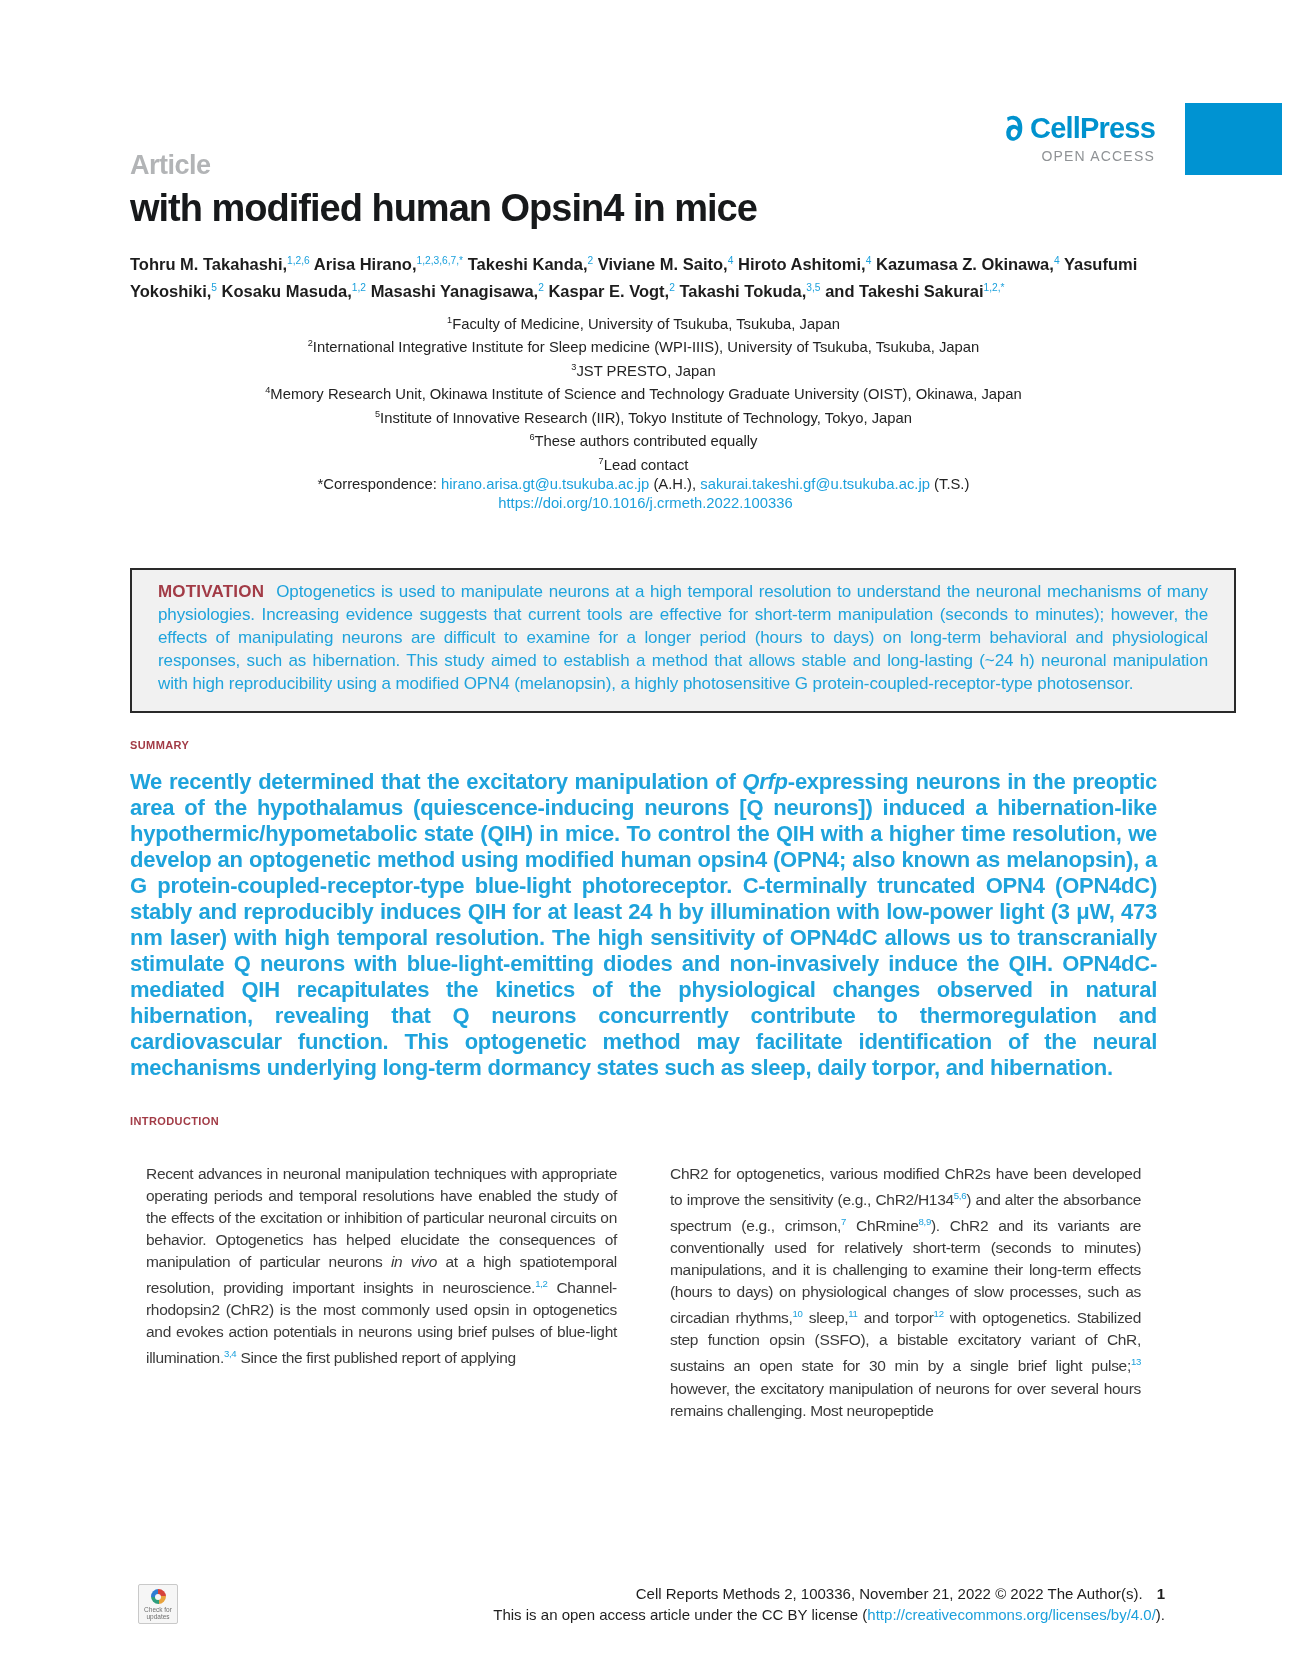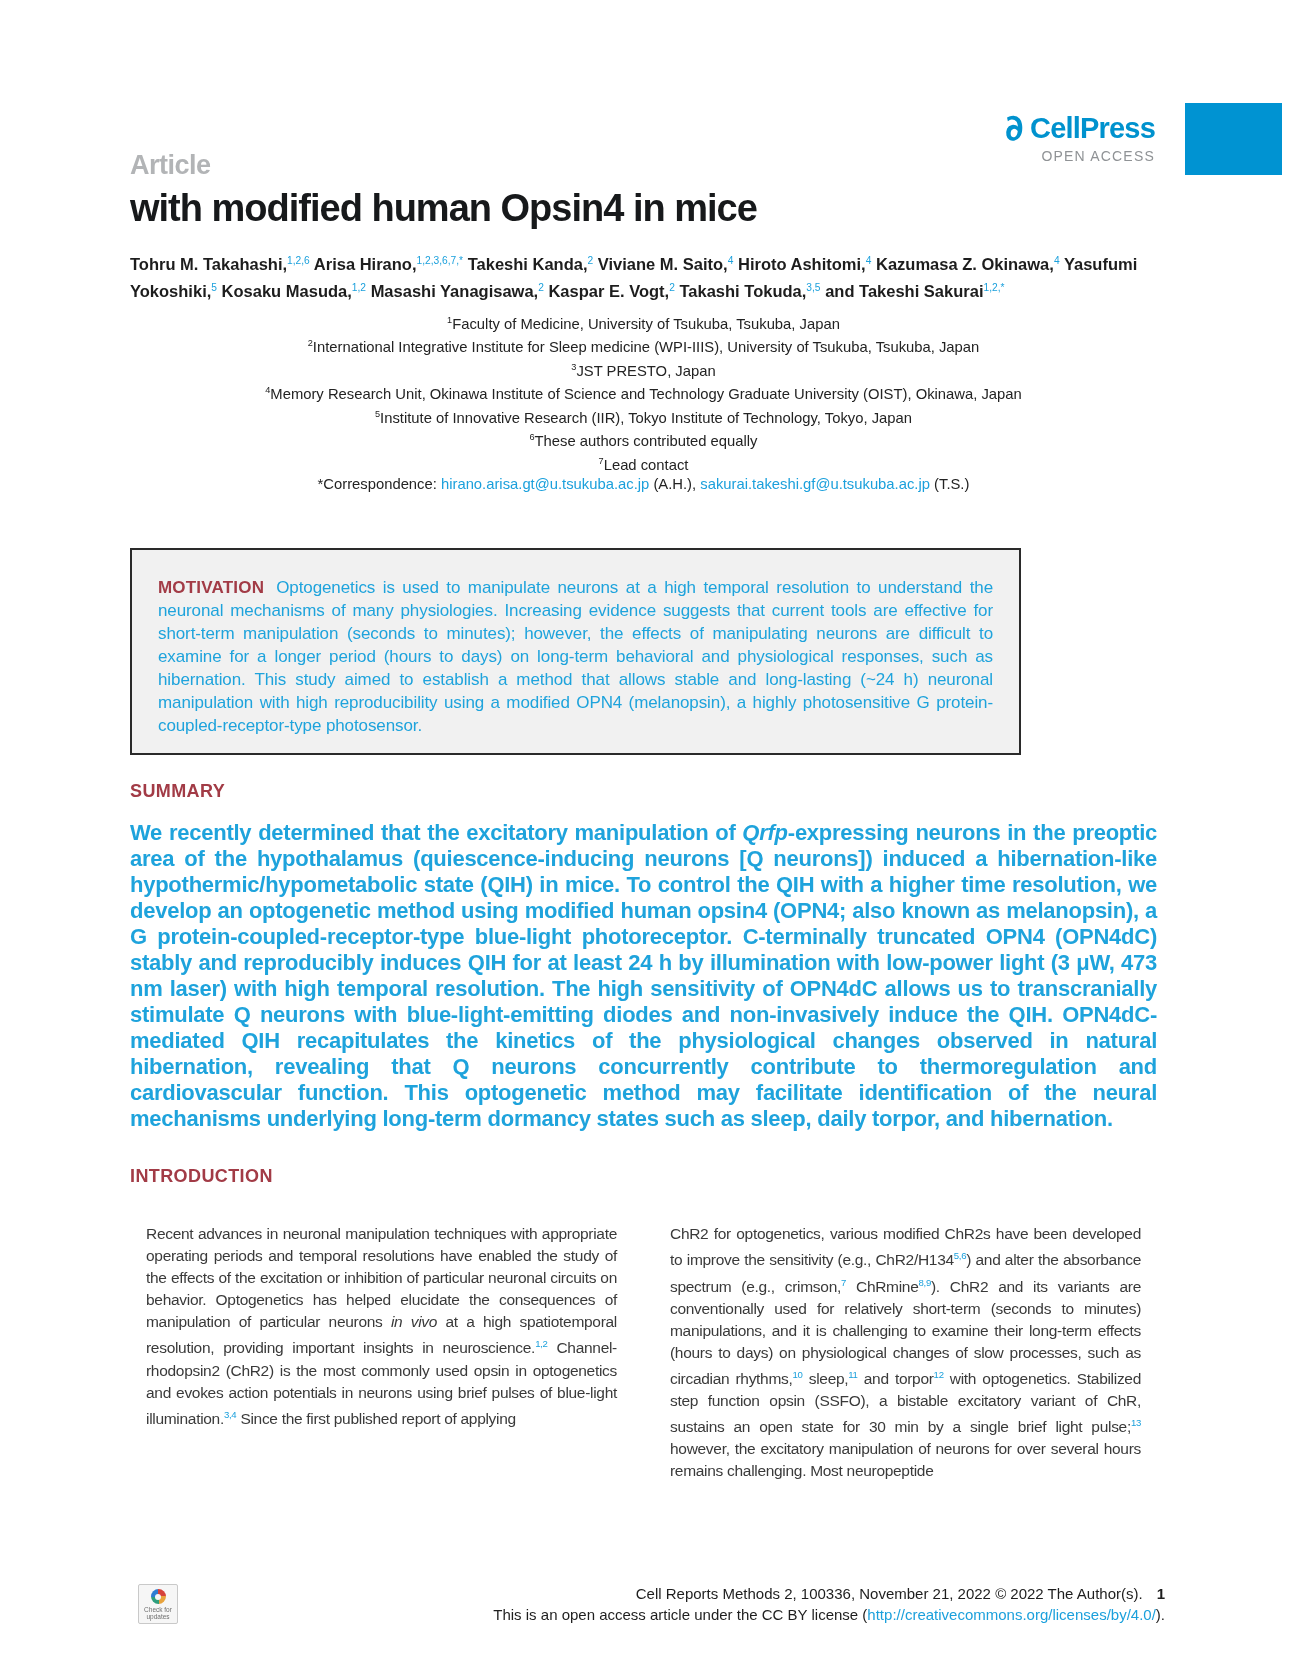--- a/index.html
+++ b/index.html
@@ -30,28 +30,28 @@
   
   .authors { margin-top:18px; font-size:16.5px; font-weight:bold; color:#1D1D1D; line-height:24px; }
   .authors sup { color:#1BA0DC; font-weight:normal; font-size:62%; }
   .affiliations { margin-top:8px; font-size:14.8px; line-height:19.5px; color:#232323;text-align:center; }
   .aff-row sup { font-size:62%; }
   .link { color:#1BA0DC; text-decoration:none; cursor:pointer; }
   .doi-row { padding-left:4px; }
 
   
   .motivation {
-    margin-top:54px; width:891px; box-sizing:border-box; border:2px solid #2A2A2A; background:#F1F1F1;
-    padding:26px 26px 16px 26px; font-size:17px; line-height:23px; color:#1EA3DC; text-align:justify;
+    margin-top:54px; width:1106px; box-sizing:border-box; border:2px solid #2A2A2A; background:#F1F1F1;
+    padding:10px 26px 16px 26px; font-size:17px; line-height:23px; color:#1EA3DC; text-align:justify;
     letter-spacing:-0.1px;
   }
   .motivation .label { color:#A23B46; font-weight:bold; margin-right:12px; letter-spacing:0.2px; }
 
   
-  .section-head { margin-top:26px; font-size:18px; font-weight:bold; color:#A23B46; letter-spacing:0.4px; }
+  .section-head { margin-top:26px; font-size:11px; font-weight:bold; color:#A23B46; letter-spacing:0.4px; }
   .summary-text {
     margin-top:18px; font-size:22px; line-height:26px; color:#1EA3DC; text-align:justify; letter-spacing:-0.25px;font-weight:bold;
   }
   .it { font-style:italic; }
 
   
   .intro-head { margin-top:34px; }
   .columns { display:flex; gap:21px; margin-top:20px; }
   .col {
     width:503px; font-size:15.5px; line-height:22px; color:#3A3A3A; text-align:justify; letter-spacing:-0.3px;
@@ -118,20 +118,21 @@
 
     <div class="affiliations">
       <div class="aff-row"><sup>1</sup><span>Faculty of Medicine, University of Tsukuba, Tsukuba, Japan</span></div>
       <div class="aff-row"><sup>2</sup><span>International Integrative Institute for Sleep medicine (WPI-IIIS), University of Tsukuba, Tsukuba, Japan</span></div>
       <div class="aff-row"><sup>3</sup><span>JST PRESTO, Japan</span></div>
       <div class="aff-row"><sup>4</sup><span>Memory Research Unit, Okinawa Institute of Science and Technology Graduate University (OIST), Okinawa, Japan</span></div>
       <div class="aff-row"><sup>5</sup><span>Institute of Innovative Research (IIR), Tokyo Institute of Technology, Tokyo, Japan</span></div>
       <div class="aff-row"><sup>6</sup><span>These authors contributed equally</span></div>
       <div class="aff-row"><sup>7</sup><span>Lead contact</span></div>
       <div class="aff-row"><span>*Correspondence: </span><a class="link">hirano.arisa.gt@u.tsukuba.ac.jp</a><span> (A.H.), </span><a class="link">sakurai.takeshi.gf@u.tsukuba.ac.jp</a><span> (T.S.)</span></div>
+      <div class="aff-row doi-row"><a class="link">https://doi.org/10.1016/j.crmeth.2022.100336</a></div>
     </div>
 
     <div class="motivation">
       <span class="label">MOTIVATION</span><span>Optogenetics is used to manipulate neurons at a high temporal resolution to understand the neuronal mechanisms of many physiologies. Increasing evidence suggests that current tools are effective for short-term manipulation (seconds to minutes); however, the effects of manipulating neurons are difficult to examine for a longer period (hours to days) on long-term behavioral and physiological responses, such as hibernation. This study aimed to establish a method that allows stable and long-lasting (~24 h) neuronal manipulation with high reproducibility using a modified OPN4 (melanopsin), a highly photosensitive G protein-coupled-receptor-type photosensor.</span>
     </div>
 
     <div class="section-head">SUMMARY</div>
 
     <div class="summary-text"><span>We recently determined that the excitatory manipulation of </span><span class="it">Qrfp</span><span>-expressing neurons in the preoptic area of the hypothalamus (quiescence-inducing neurons [Q neurons]) induced a hibernation-like hypothermic/hypometabolic state (QIH) in mice. To control the QIH with a higher time resolution, we develop an optogenetic method using modified human opsin4 (OPN4; also known as melanopsin), a G protein-coupled-receptor-type blue-light photoreceptor. C-terminally truncated OPN4 (OPN4dC) stably and reproducibly induces QIH for at least 24 h by illumination with low-power light (3 μW, 473 nm laser) with high temporal resolution. The high sensitivity of OPN4dC allows us to transcranially stimulate Q neurons with blue-light-emitting diodes and non-invasively induce the QIH. OPN4dC-mediated QIH recapitulates the kinetics of the physiological changes observed in natural hibernation, revealing that Q neurons concurrently contribute to thermoregulation and cardiovascular function. This optogenetic method may facilitate identification of the neural mechanisms underlying long-term dormancy states such as sleep, daily torpor, and hibernation.</span></div>
 

